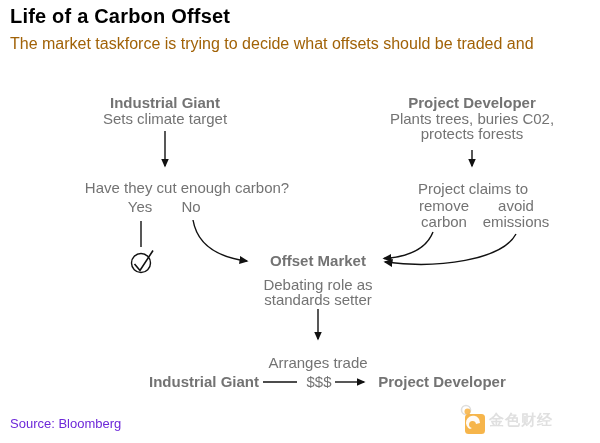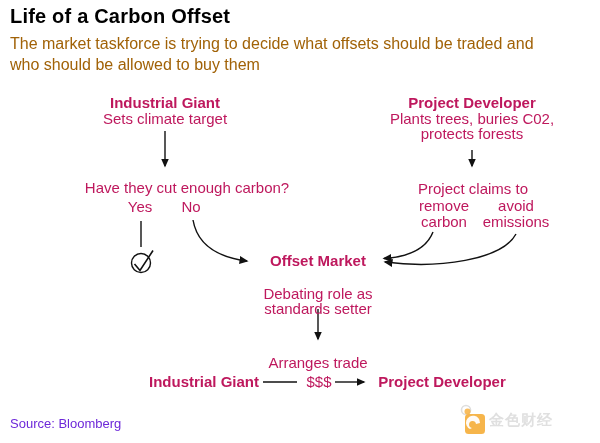--- a/index.html
+++ b/index.html
@@ -4,40 +4,39 @@
 <style>
   html,body{margin:0;padding:0;background:#ffffff;}
   #page{
     position:relative;width:557px;height:443px;background:#ffffff;overflow:hidden;
     font-family:"Liberation Sans","DejaVu Sans",sans-serif;color:#000;
   }
   .abs{position:absolute;}
   .ctr{position:absolute;transform:translateX(-50%);text-align:center;white-space:nowrap;}
   #title{top:5px;left:10px;font-size:20px;font-weight:bold;letter-spacing:.2px;}
   #subtitle{top:33px;left:10px;font-size:16px;line-height:21px;color:#a16207;}
-  .node{font-size:15px;line-height:15.5px;color:#be185d;}
+  .node{font-size:15px;line-height:15.5px;color:#737373;}
   .node .nm{font-weight:bold;display:block;}
   .node .ds{display:block;}
-  #offset-market-desc{margin-top:17px;}
+  #offset-market-desc{margin-top:8px;}
   #source{top:416px;left:10px;font-size:13px;color:#6d28d9;}
   #arrows{position:absolute;top:0;left:0;pointer-events:none;}
   #watermark{top:401px;right:4px;display:flex;align-items:center;gap:2px;opacity:.8;}
   #watermark .wm-text{
     font-size:15px;font-weight:bold;color:#a8a8a8;opacity:.45;letter-spacing:1px;line-height:1;
   }
 </style>
 </head>
 <body>
 
 <div id="page">
 
   <div id="title" class="abs">Life of a Carbon Offset</div>
   <div id="subtitle" class="abs">
     <span>The market taskforce is trying to decide what offsets should be traded and</span><br>
-    <span>who should be allowed to buy them</span>
   </div>
 
   <svg id="arrows" width="600" height="443" viewBox="0 0 600 443">
     <defs>
       <marker id="ah" markerWidth="10" markerHeight="9" refX="7.5" refY="4" orient="auto" markerUnits="userSpaceOnUse">
         <path d="M0,0 L9,4 L0,8 Z" fill="#111"></path>
       </marker>
     </defs>
     <g stroke="#111" stroke-width="1.4" fill="none">
       <path d="M165,131 L165,166" marker-end="url(#ah)"></path>

